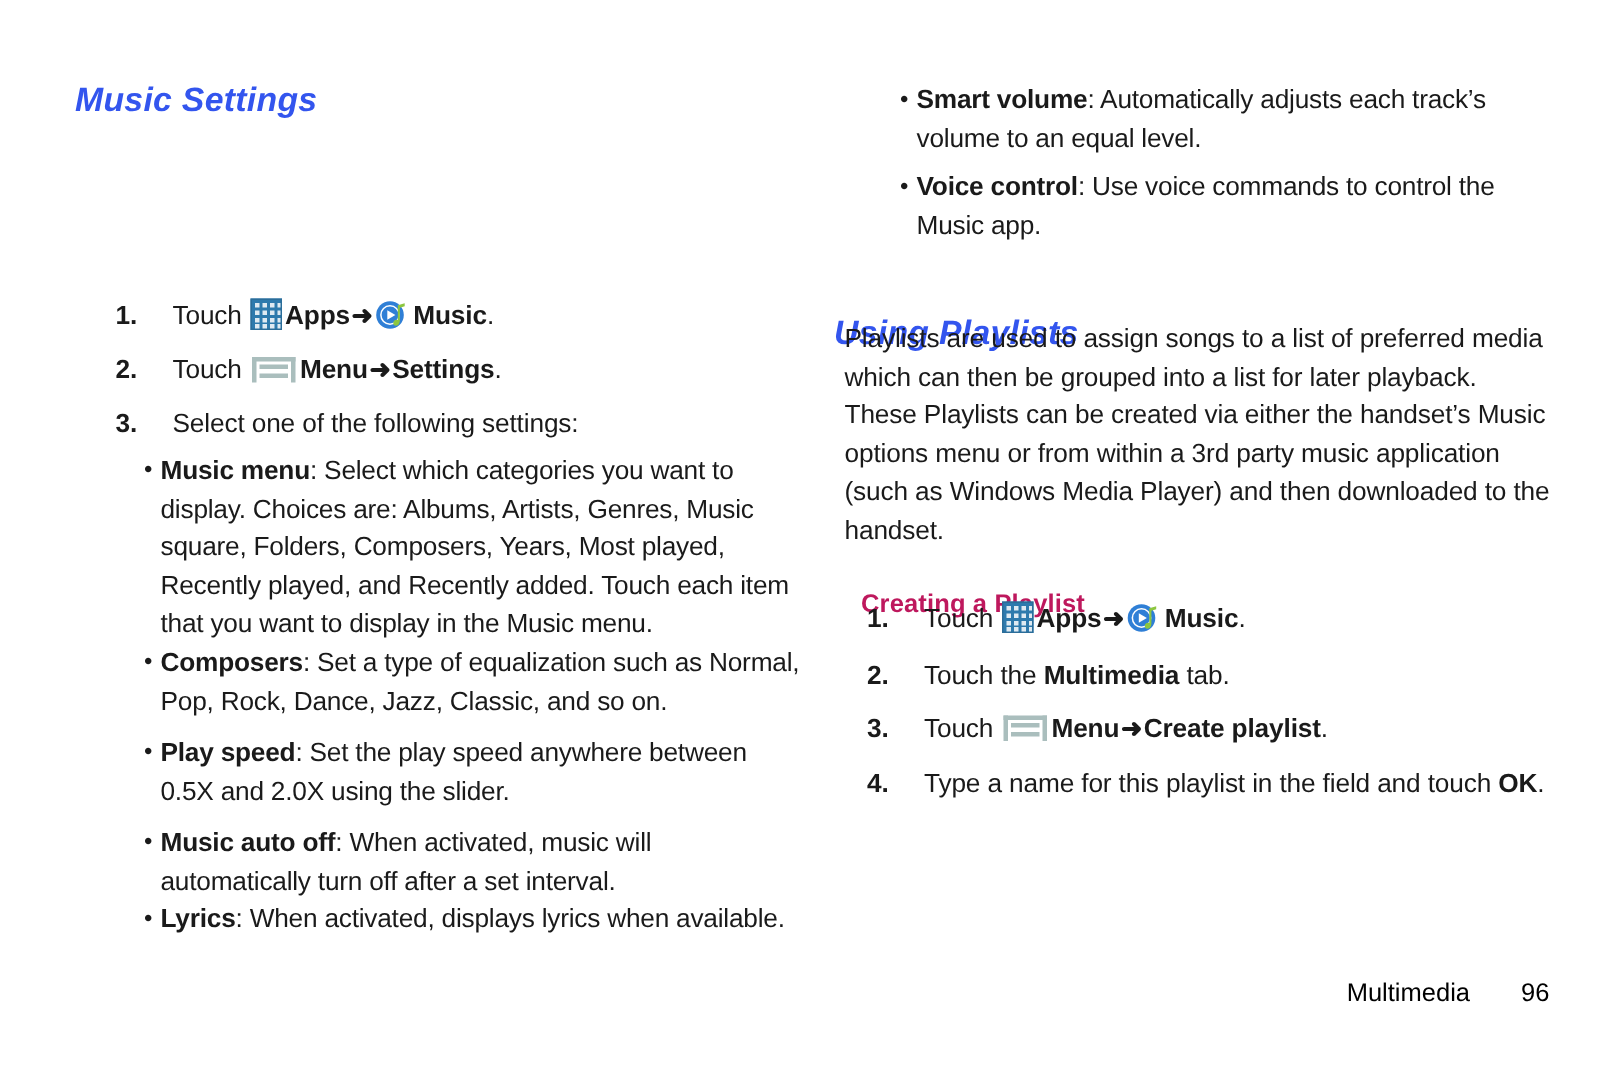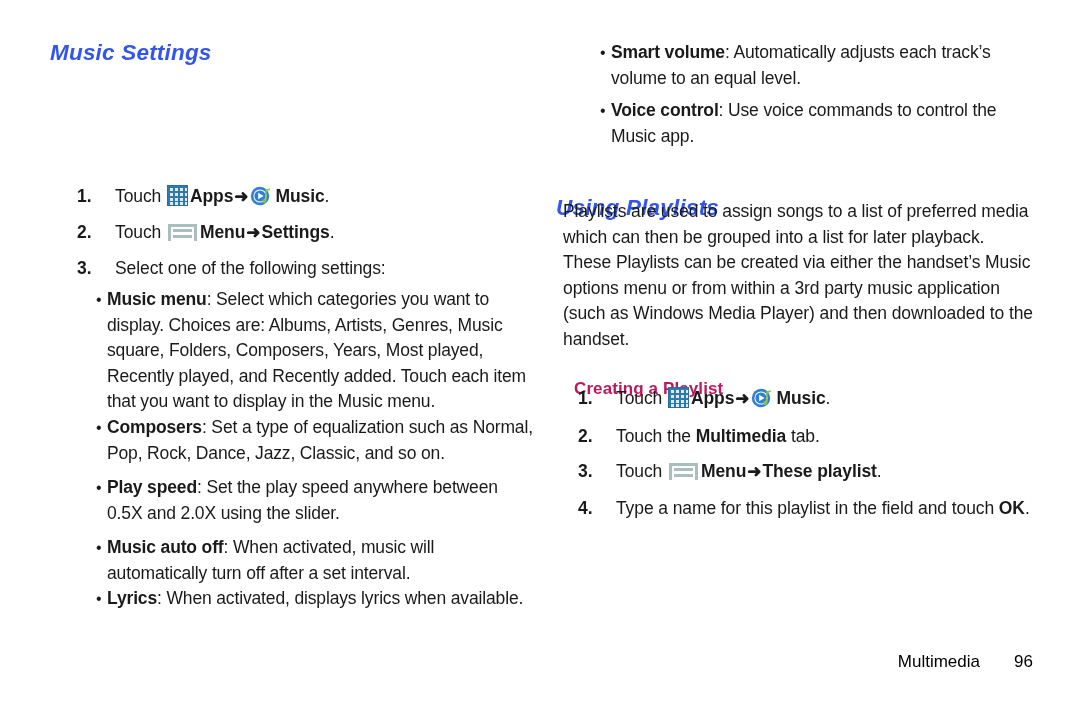--- a/index.html
+++ b/index.html
@@ -14,21 +14,21 @@
     -webkit-font-smoothing: antialiased;
   }
   .page {
     position: relative;
     width: 1080px;
     height: 720px;
     overflow: hidden;
   }
   .col {
     position: absolute;
-    top: 2px;
+    top: 16px;
     width: 500px;
     height: 668px;
   }
   .col-left  { left: 40px; }
   .col-right { left: 540px; }
 
   
   h1.sec-head {
     font-size: 22.5px;
     font-style: italic;
@@ -239,21 +239,21 @@
             </svg></span><b>Music</b><span>.</span></span>
     </div>
 
     <div class="step" style="position:absolute;left:38px;top:422px;width:450px;">
       <span class="step-num">2.</span>
       <span class="step-body"><span>Touch the </span><b>Multimedia</b><span> tab.</span></span>
     </div>
 
     <div class="step" style="position:absolute;left:38px;top:457px;width:450px;">
       <span class="step-num">3.</span>
-      <span class="step-body"><span>Touch </span><span class="icon-menu"><i class="l1"></i><i class="l2"></i></span><b>Menu</b><span class="arrow">➜</span><b>These playlist</b><span>.</span></span>
+      <span class="step-body"><span>Touch </span><span class="icon-menu"><i class="l1"></i><i class="l2"></i></span><b>Menu</b><span class="arrow">➜</span><b>Create playlist</b><span>.</span></span>
     </div>
 
     <div class="step" style="position:absolute;left:38px;top:494px;width:460px;">
       <span class="step-num">4.</span>
       <span class="step-body"><span>Type a name for this playlist in the field and touch </span><b>OK</b><span>.</span></span>
     </div>
 
   </div>
 
   <div class="footer">

